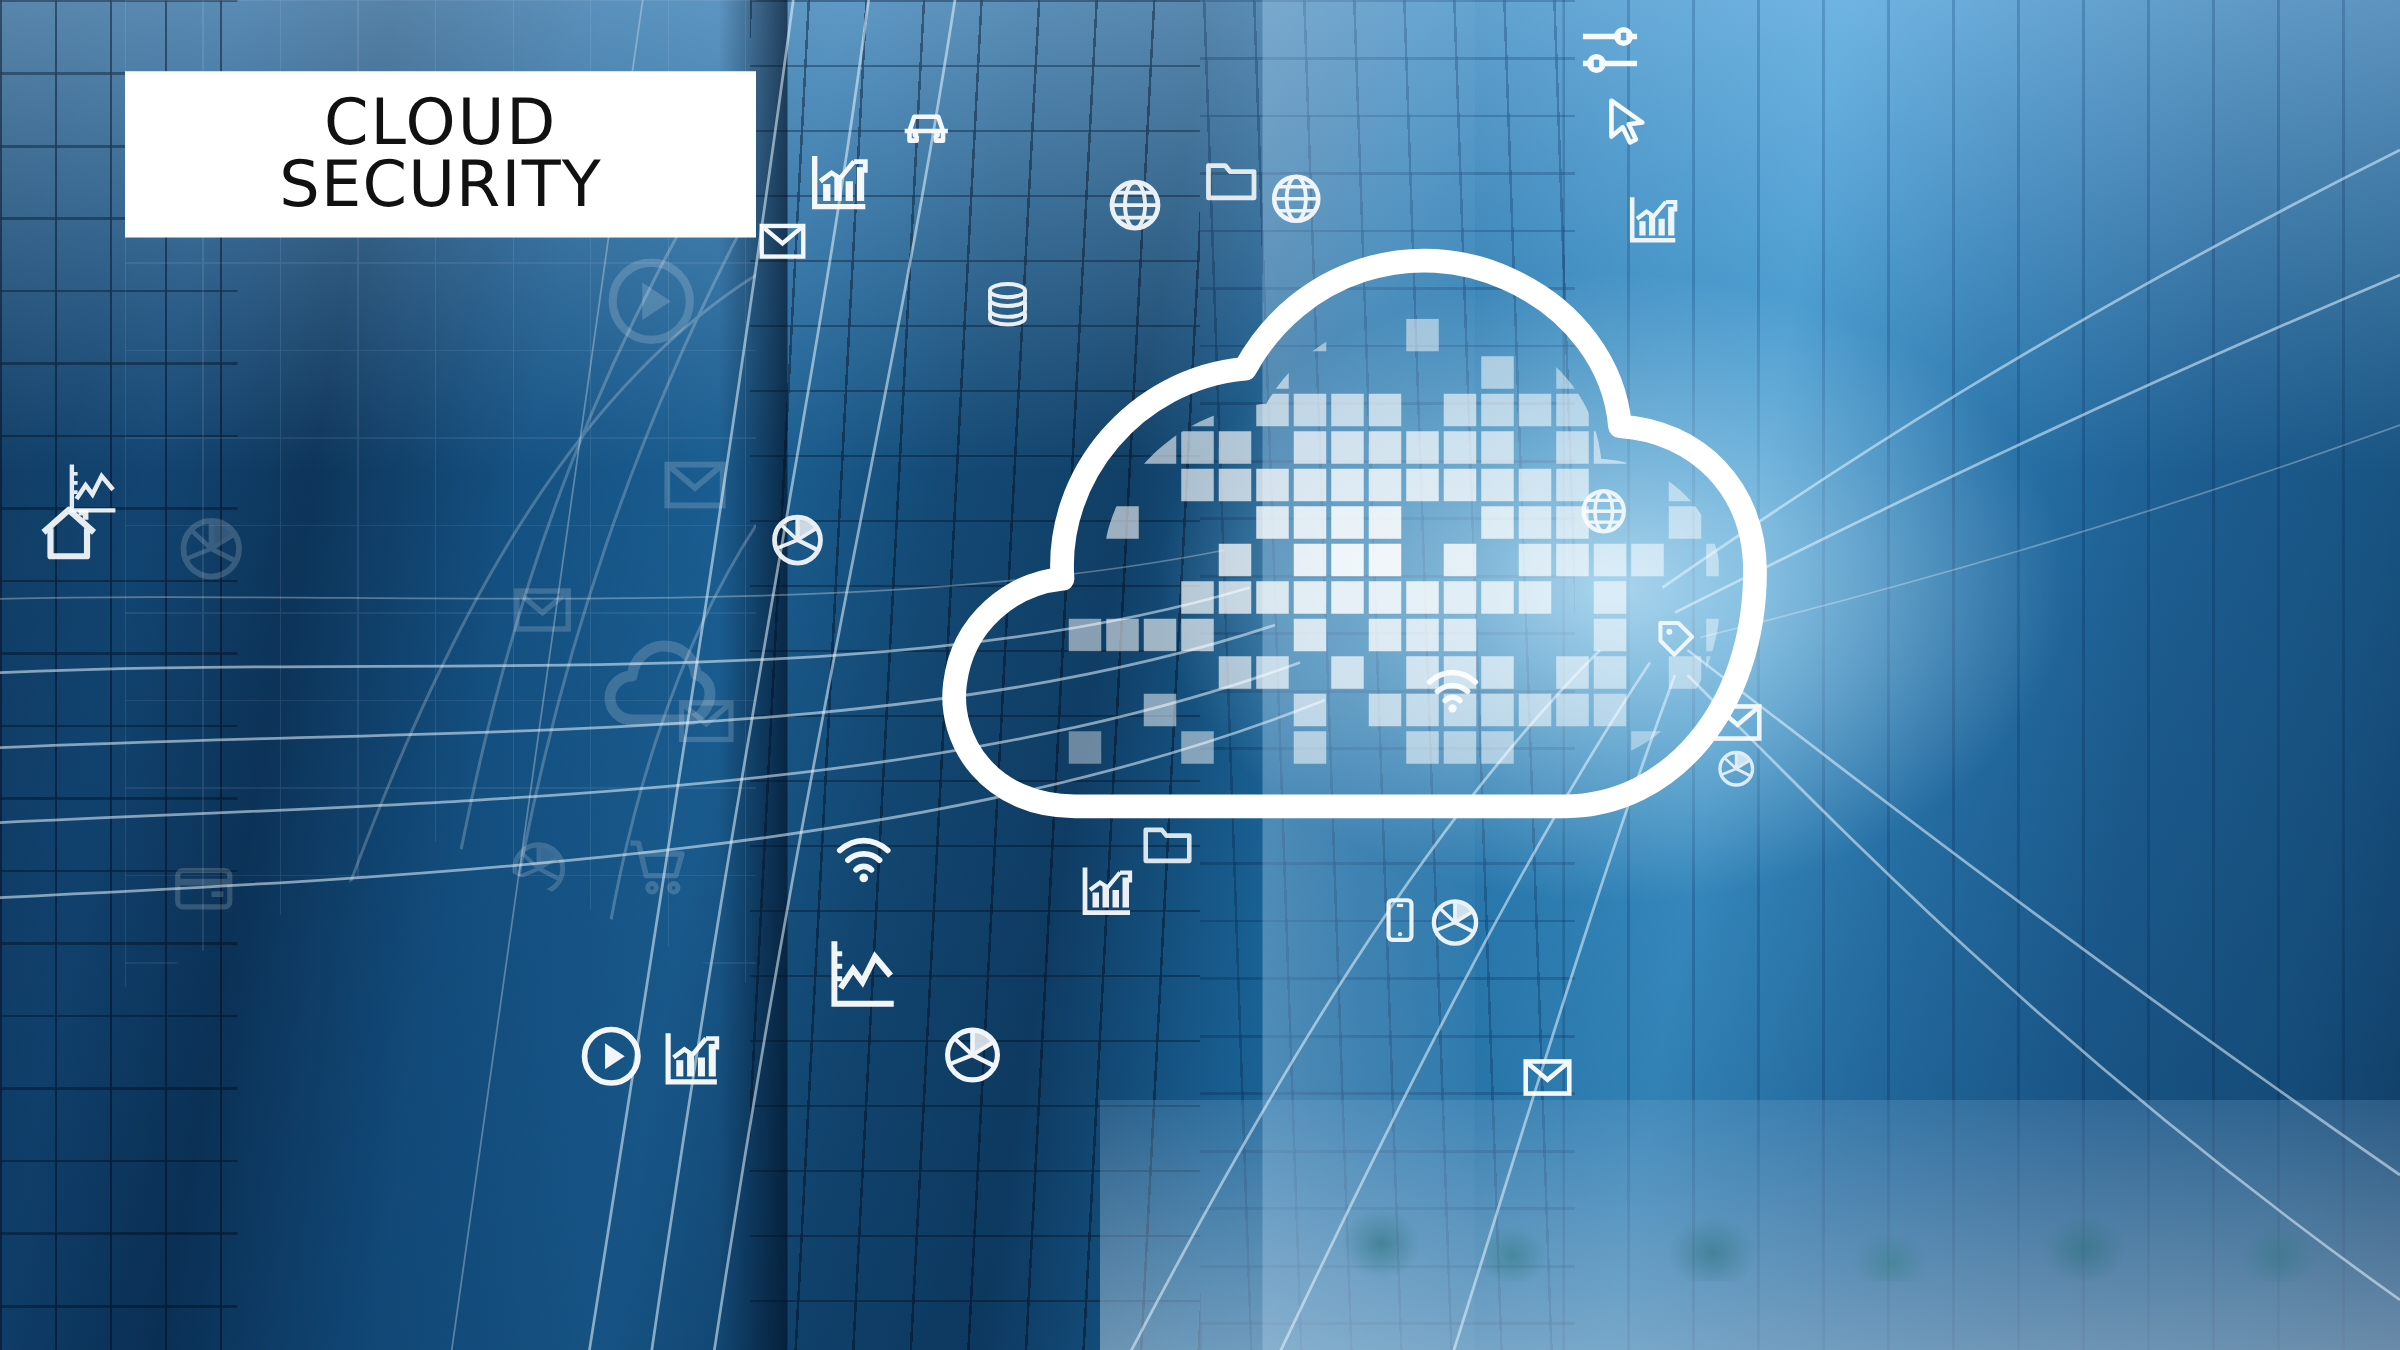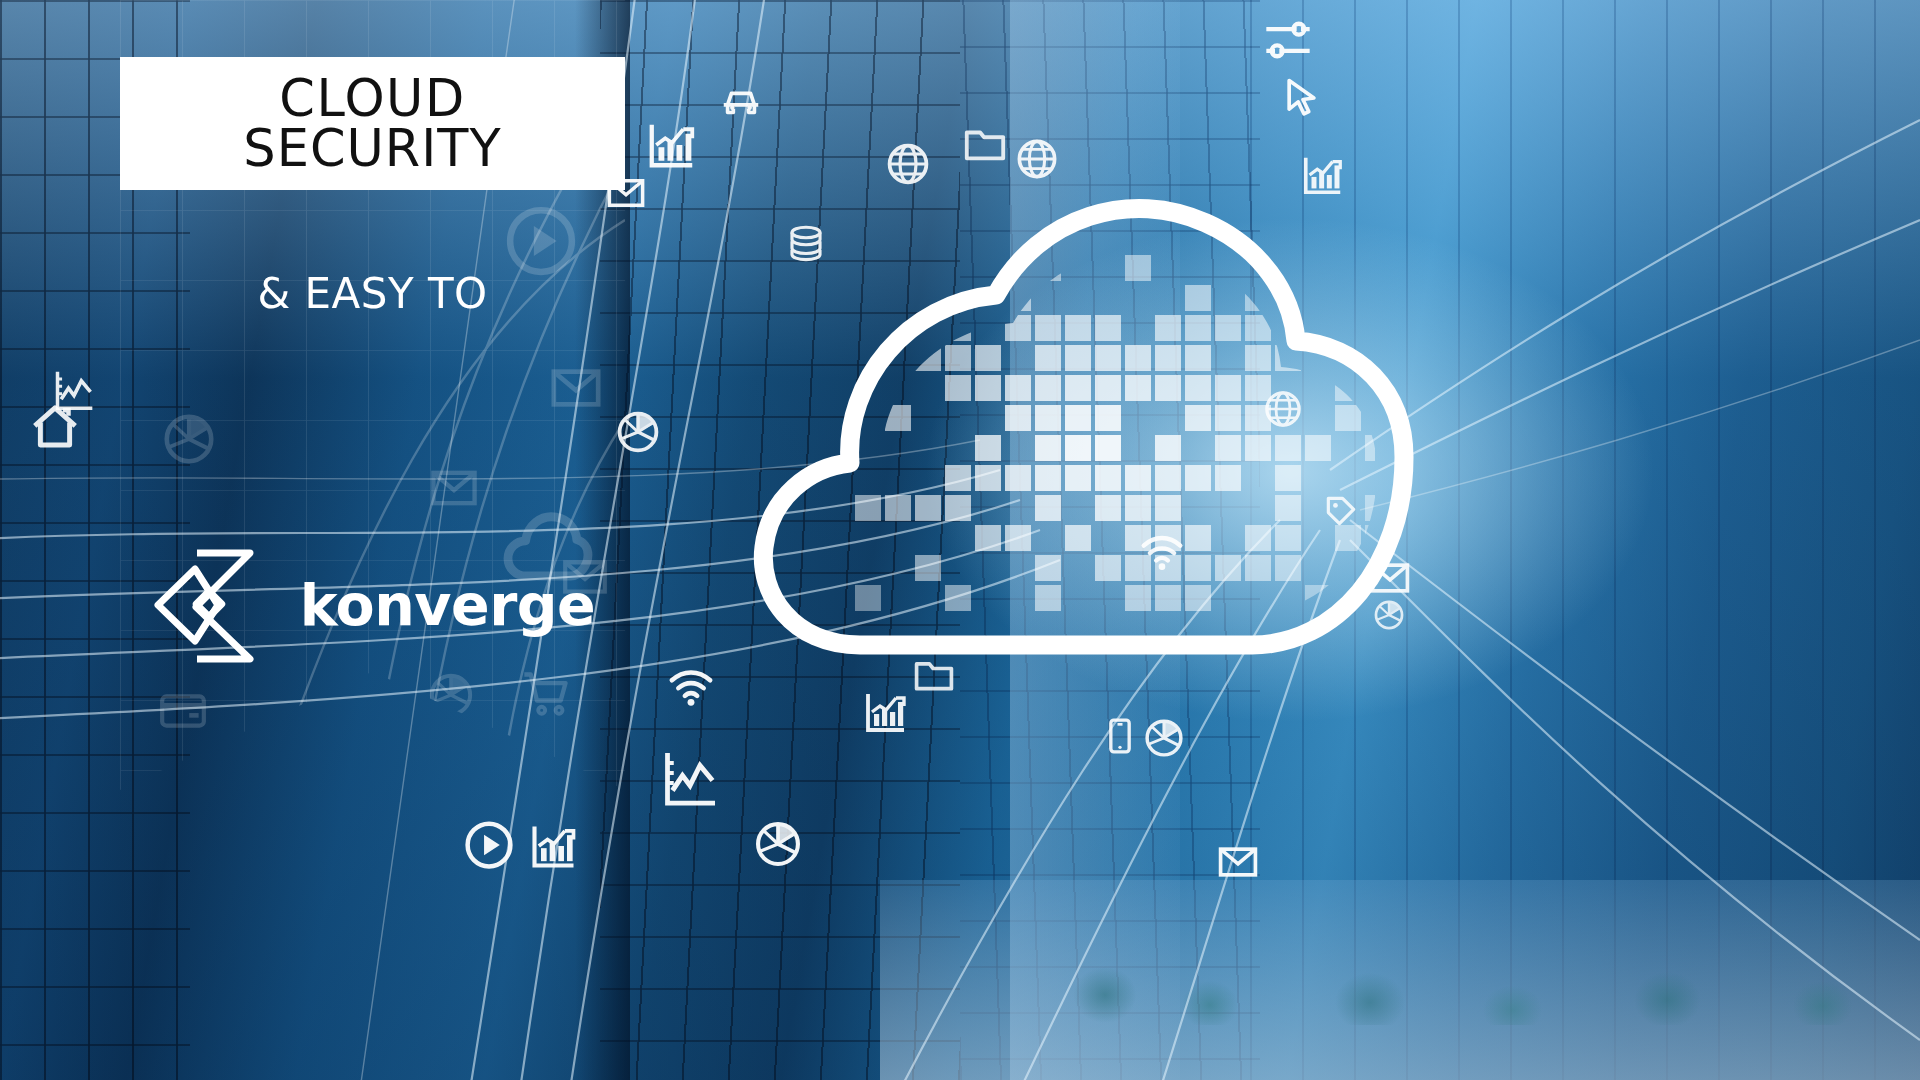--- a/index.html
+++ b/index.html
@@ -95,21 +95,20 @@
   .ico svg { display:block; }
   .ico.ghost { color:#fff; opacity:.17; }
 
   
   .banner {
     position:absolute; left:100px; top:0; width:505px; height:790px;
     background:linear-gradient(97deg,#c8१23 0%,#cb1f47 0%, #d52f48 18%, #df4536 45%, #e4551f 72%, #e7661a 100%);
     -webkit-clip-path:polygon(0 0, 100% 0, 100% 100%, 50% 85%, 0 100%);
     clip-path:polygon(0 0, 100% 0, 100% 100%, 50% 85%, 0 100%);
     overflow:hidden;
-    margin-left:20px;
   }
   .banner-tex {
     position:absolute; inset:0; opacity:.10;
     background-image:
       repeating-linear-gradient(to right, rgba(255,255,255,.9) 0 1px, transparent 1px 62px),
       repeating-linear-gradient(to bottom, rgba(255,255,255,.7) 0 1px, transparent 1px 70px);
   }
   .banner-arcs { position:absolute; inset:0; opacity:.22; }
   .banner-arcs svg { width:100%; height:100%; }
 
@@ -631,30 +630,17 @@
       </div>
 
     <div class="white-band">
       <div class="title">
         <span class="l1">CLOUD</span>
         <span class="l2">SECURITY</span>
       </div>
     </div>
 
     <div class="subtitle">
-      <span>&amp; EASY TO</span>
     </div>
 
-    <div class="logo">
-      <span class="logo-mark">
-        <svg width="128" height="120" viewBox="0 0 128 120" aria-hidden="true">
-          <g fill="none" stroke="#ffffff" stroke-width="7" stroke-linejoin="round">
-            <path d="M47 8 L 100 8 L 46 62 L 100 114 L 47 114"></path>
-            <path d="M45 24 L 8 60 L 45 96 L 68 60 Z"></path>
-            <rect x="50" y="50" width="18" height="18" transform="rotate(45 59 59)"></rect>
-          </g>
-        </svg>
-      </span>
-      <span class="logo-text">konverge</span>
-    </div>
   </div>
 
 </div>
 
 </body></html>

